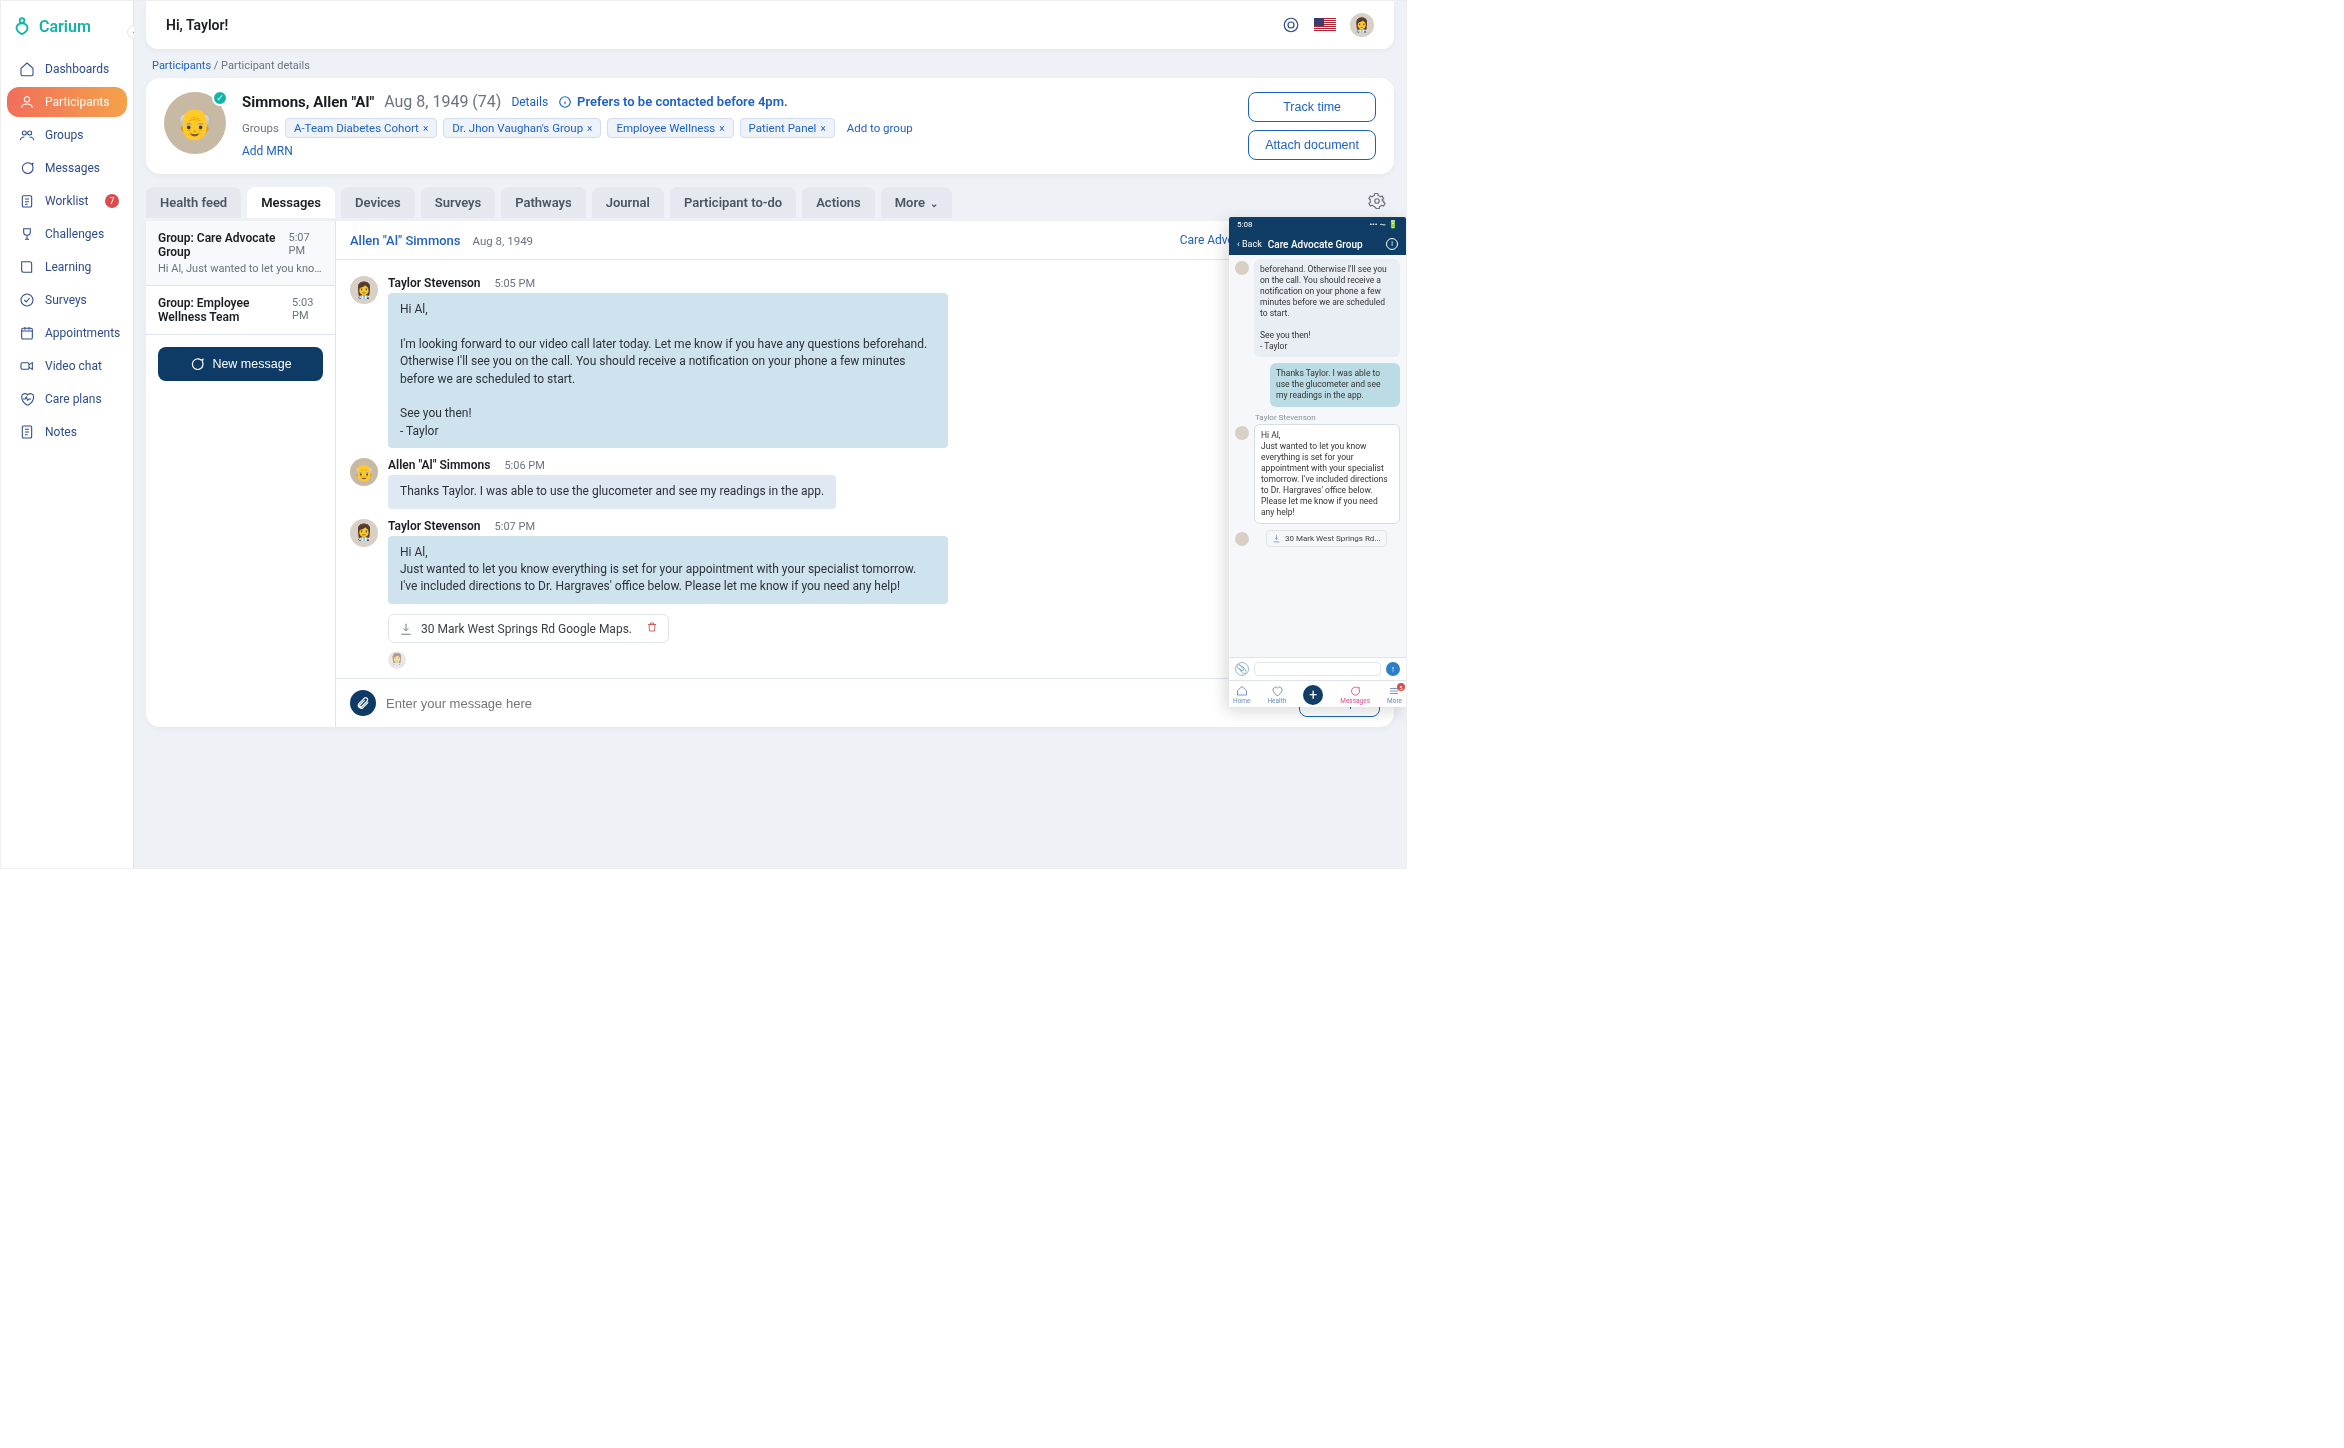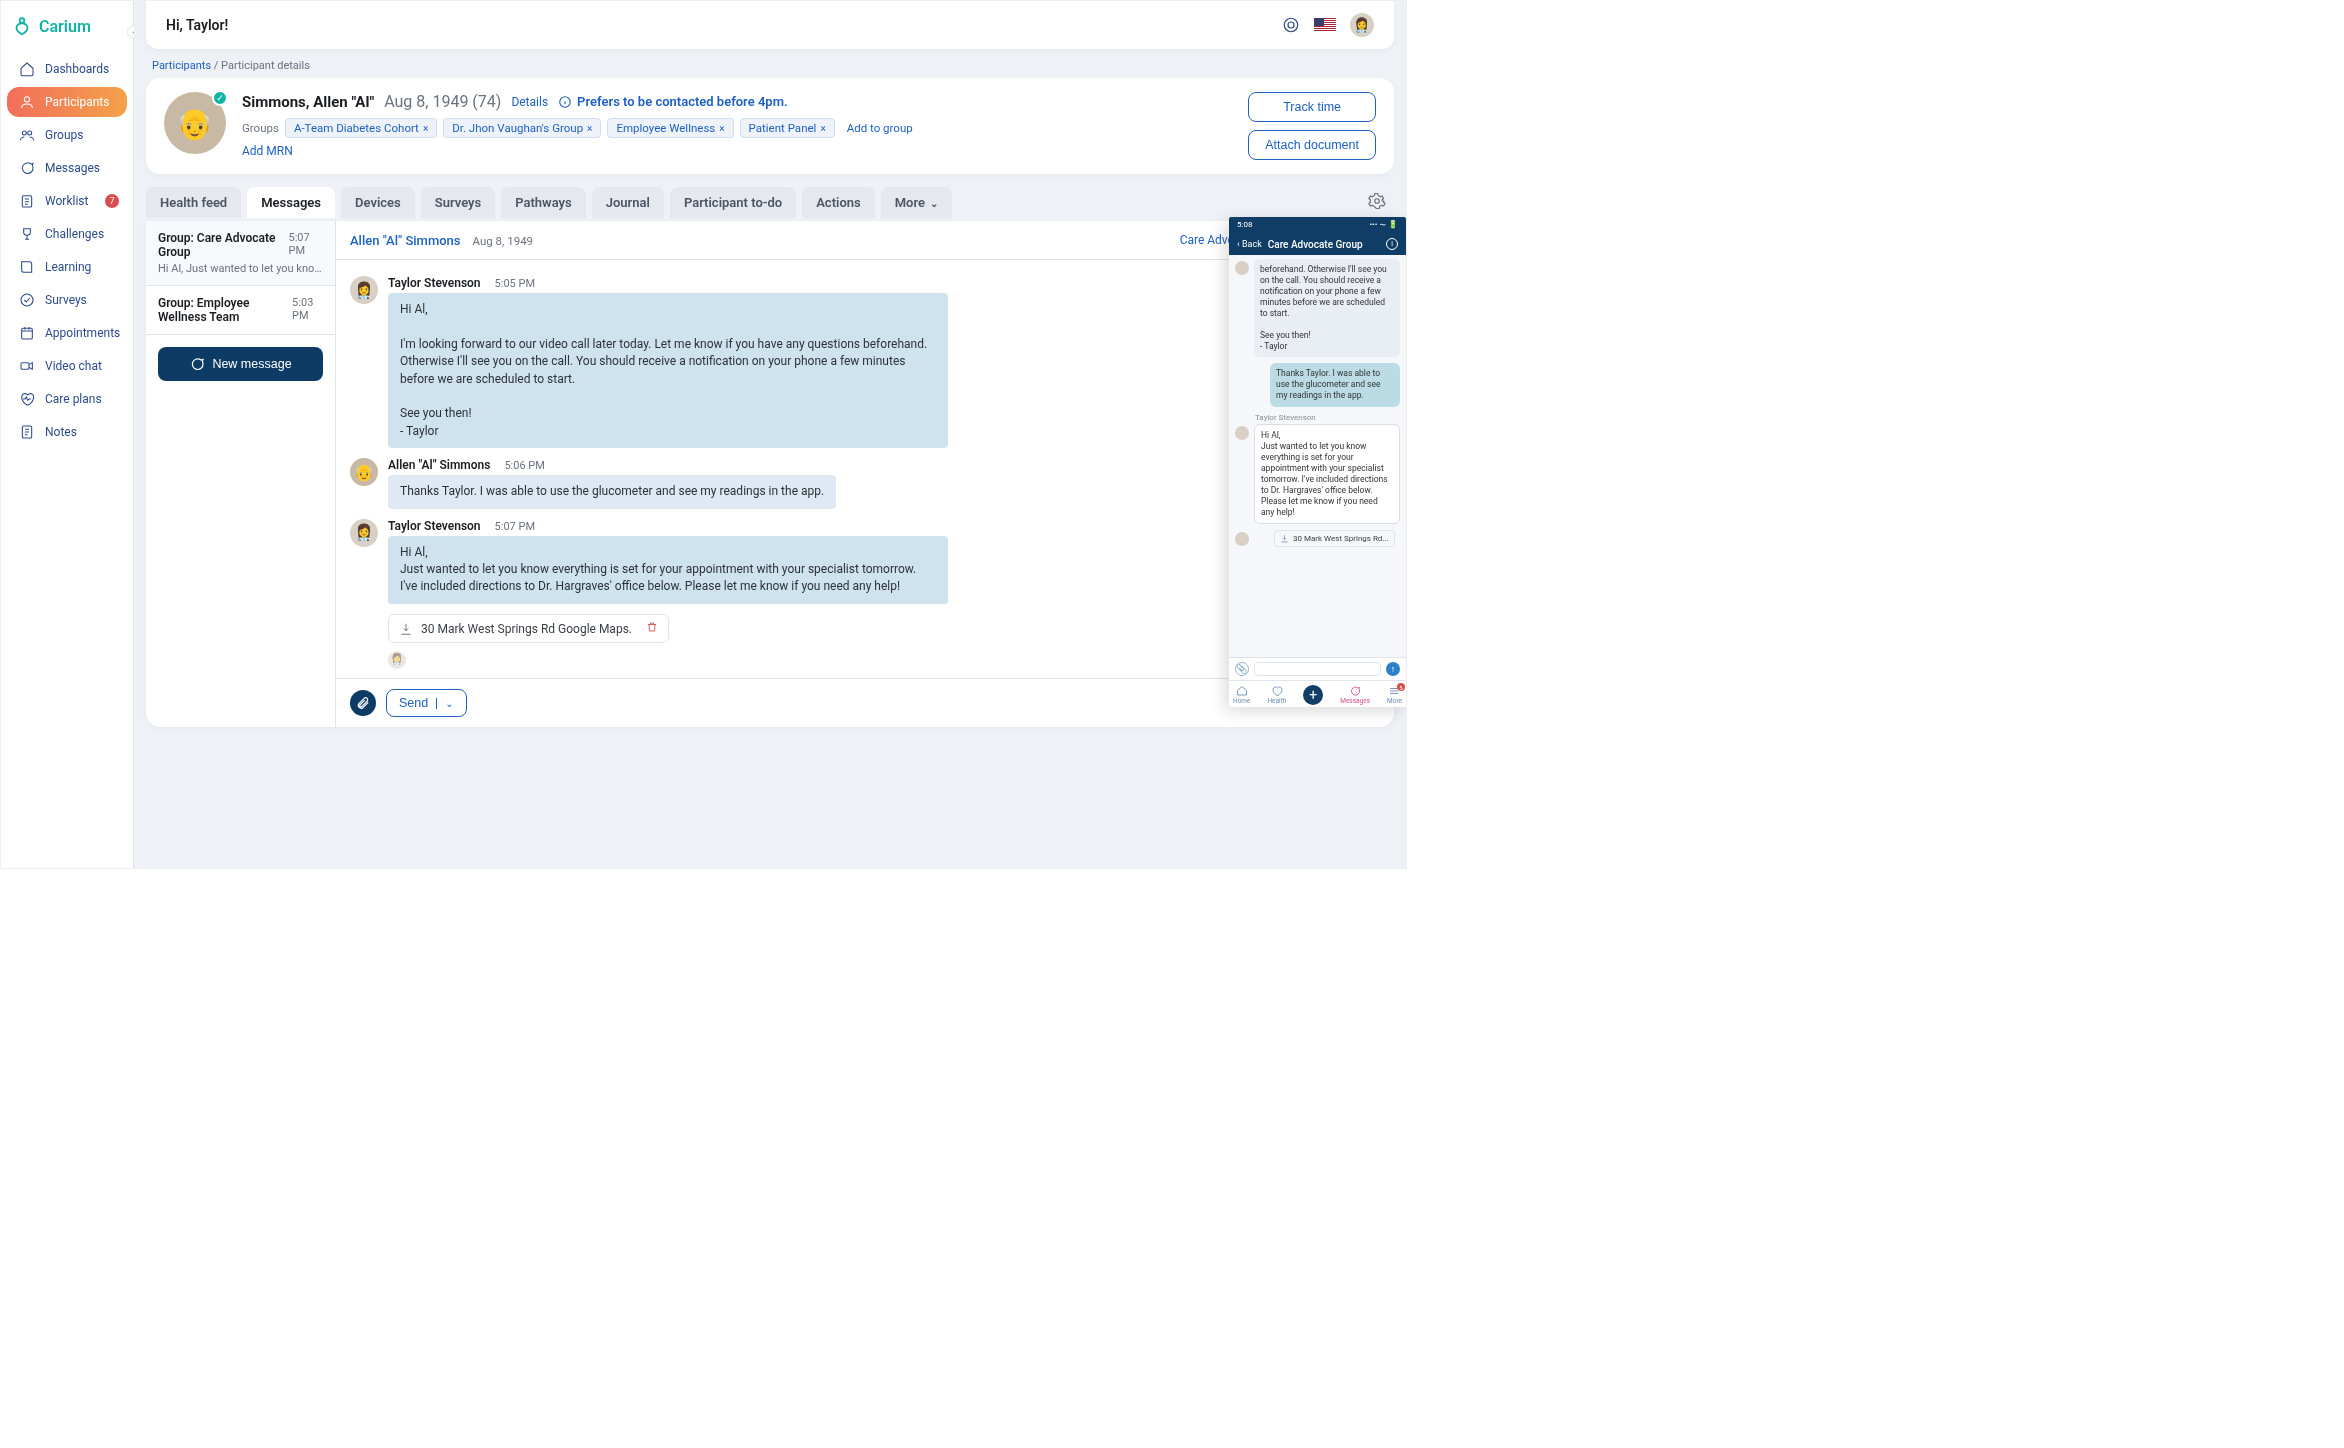--- a/index.html
+++ b/index.html
@@ -181,21 +181,21 @@
 .m-back{font-size:9px;cursor:pointer;}
 .m-title{font-size:10px;font-weight:500;flex:1;}
 .m-info{width:12px;height:12px;border:1px solid #fff;border-radius:50%;display:flex;align-items:center;justify-content:center;font-size:7px;cursor:pointer;}
 .m-body{flex:1;overflow-y:auto;padding:4px 6px;background:#f5f7fa;}
 .m-row{display:flex;gap:5px;margin-bottom:6px;align-items:flex-start;}
 .m-avatar{width:14px;height:14px;border-radius:50%;background:#d8cfc5;flex-shrink:0;margin-top:2px;}
 .m-bubble{background:#e8eef4;border-radius:6px;padding:5px 6px;line-height:1.3;color:#333;font-size:8.5px;white-space:pre-wrap;}
 .m-row.self{justify-content:flex-end;}
 .m-row.self .m-bubble{background:#bcdce5;max-width:130px;}
 .m-name{color:#8a8f97;font-size:8px;margin:2px 0 2px 20px;}
-.m-attach{border:1px solid var(--border);border-radius:4px;padding:3px 5px;font-size:8px;display:inline-flex;align-items:center;gap:4px;margin-left:20px;}
+.m-attach{border:1px solid var(--border);border-radius:4px;padding:3px 5px;font-size:8px;display:inline-flex;align-items:center;gap:4px;margin-left:12px;}
 .m-compose{display:flex;align-items:center;gap:5px;padding:4px 6px;border-top:1px solid var(--border);background:#fff;}
 .m-paperclip{width:14px;height:14px;border-radius:50%;border:1px solid #9db5d0;display:flex;align-items:center;justify-content:center;color:#6b8cb5;cursor:pointer;font-size:9px;}
 .m-input{flex:1;border:1px solid var(--border);border-radius:4px;height:14px;}
 .m-up{width:14px;height:14px;border-radius:50%;background:#2c7fc9;color:#fff;display:flex;align-items:center;justify-content:center;cursor:pointer;font-size:9px;}
 .m-nav{display:flex;justify-content:space-between;align-items:center;padding:4px 4px 2px;background:#fff;border-top:1px solid var(--border);}
 .m-nav-item{display:flex;flex-direction:column;align-items:center;gap:0px;font-size:6.5px;color:#6b8cb5;cursor:pointer;position:relative;}
 .m-nav-item.active{color:#d94d8c;}
 .m-fab{width:20px;height:20px;border-radius:50%;background:#123d66;color:#fff;display:flex;align-items:center;justify-content:center;font-size:14px;cursor:pointer;}
 .m-nav-badge{position:absolute;top:-2px;right:-3px;background:#d94d4d;color:#fff;border-radius:50%;width:8px;height:8px;font-size:6px;display:flex;align-items:center;justify-content:center;}
 </style>
@@ -503,20 +503,21 @@
               <span class="msg-avatar" style="width:18px;height:18px;font-size:11px;opacity:.5">👩‍⚕️</span>
             </div>
         </div>
 
         <div class="composer">
           <div class="attach-btn">
               <svg viewBox="0 0 24 24" width="14" height="14" fill="none" stroke="#fff" stroke-width="2">
                 <path d="M21 11l-9 9a5 5 0 01-7-7l9-9a3.5 3.5 0 015 5l-9 9a2 2 0 01-3-3l8-8"></path>
               </svg>
             </div>
+          <input class="composer-input" placeholder="Enter your message here" style="">
           <button class="send-btn">
               <span>Send</span>
               <span class="send-chev">⌄</span>
             </button>
         </div>
       </div>
     </div>
 
     <div class="mobile">
       <div class="m-status">

